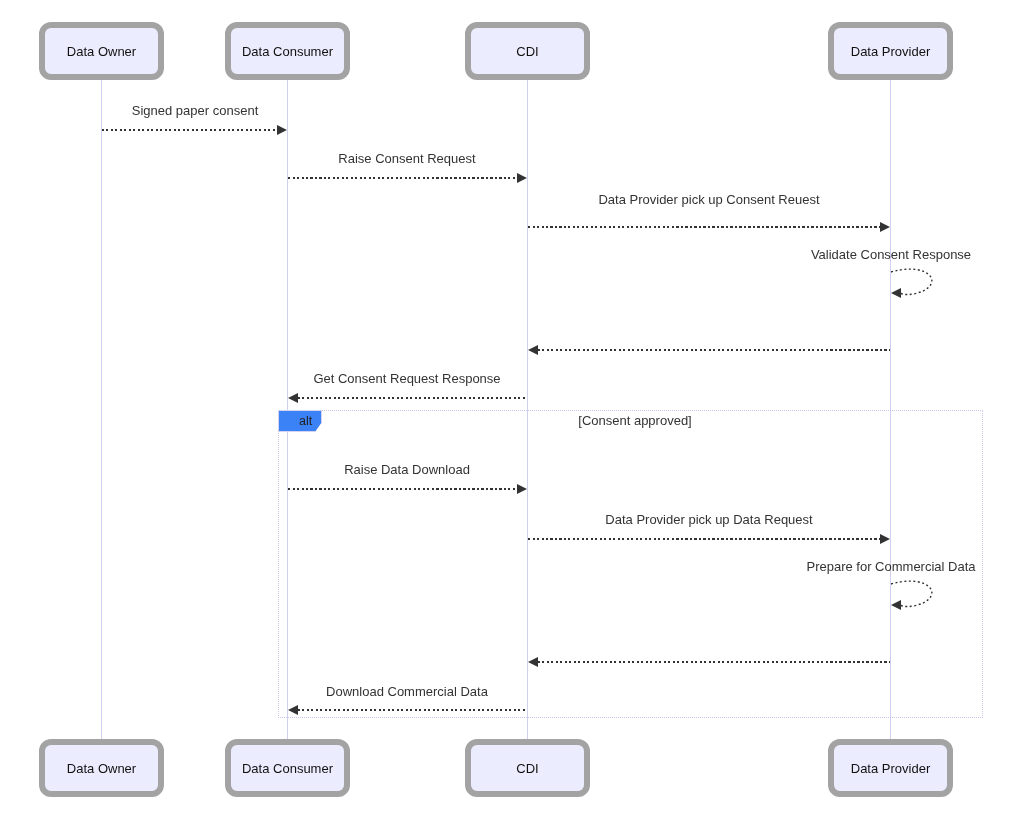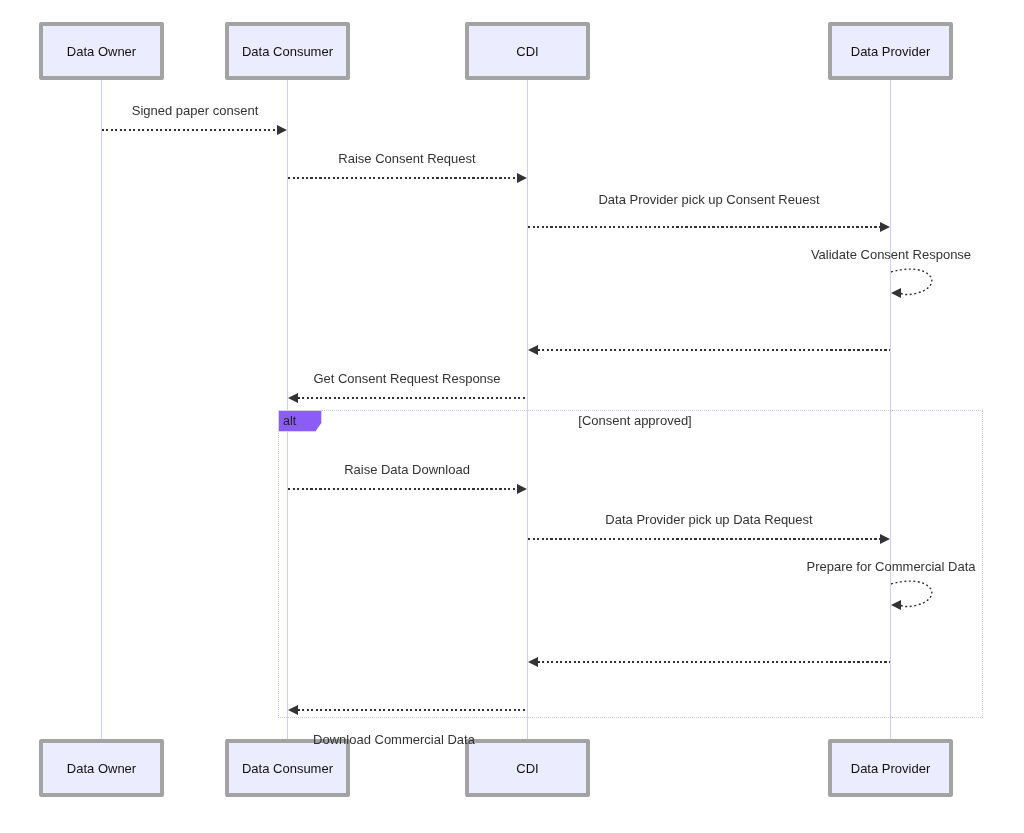--- a/index.html
+++ b/index.html
@@ -1,33 +1,33 @@
 <!DOCTYPE html>
 <html><head>
 <meta charset="utf-8">
 <style>
   html,body{margin:0;padding:0;background:#ffffff;}
   .stage{position:relative;width:1024px;height:833px;background:#ffffff;overflow:hidden;
          font-family:"Liberation Sans",sans-serif;}
   .lifeline{position:absolute;width:1px;background:#cfcff2;}
-  .actor{position:absolute;width:125px;height:58px;background:#ECECFF;border:4px solid #a3a3a3;
-         border-radius:2px;display:flex;align-items:center;justify-content:center;
+  .actor{position:absolute;width:125px;height:58px;background:#ECECFF;border:6px solid #a3a3a3;
+         border-radius:12px;display:flex;align-items:center;justify-content:center;
          font-size:13px;color:#111;box-sizing:border-box;}
   .mlabel{position:absolute;transform:translateX(-50%);white-space:nowrap;
           font-size:13px;color:#333;}
   .mline{position:absolute;height:2px;
          background-image:repeating-linear-gradient(90deg,#333 0,#333 2px,transparent 2px,transparent 4.5px);}
   .ahead-r{position:absolute;width:0;height:0;border-top:5px solid transparent;
            border-bottom:5px solid transparent;border-left:10px solid #333;}
   .ahead-l{position:absolute;width:0;height:0;border-top:5px solid transparent;
            border-bottom:5px solid transparent;border-right:10px solid #333;}
   .loop{position:absolute;}
   .alt-frame{position:absolute;border:1px dotted #c8c8ea;box-sizing:border-box;}
-  .alt-tab{position:absolute;background:#8b5cf6;width:44px;height:22px;display:flex;
-           align-items:center;box-sizing:border-box;padding-left:4px;font-size:12.5px;color:#222;
+  .alt-tab{position:absolute;background:#3b82f6;width:44px;height:22px;display:flex;
+           align-items:center;box-sizing:border-box;padding-left:20px;font-size:12.5px;color:#222;
            clip-path:polygon(0 0,100% 0,100% 55%,84% 100%,0 100%);
            border:1px solid #d4d4f0;}
   .alt-cond{position:absolute;transform:translateX(-50%);font-size:13px;color:#333;white-space:nowrap;}
 </style>
 </head>
 <body>
 
 <div class="stage">
 
   <div class="lifeline" style="left:101px;top:80px;height:659px;"></div>
@@ -102,17 +102,17 @@
 
   <div class="mlabel" style="left:891px;top:559px;text-align:right;">Prepare for Commercial Data</div>
   <svg class="loop" style="left:890px;top:579px;" width="50" height="34" viewBox="0 0 50 34">
     <path d="M 1 5 C 28 -3, 46 7, 41 17 C 37 26, 16 30, 10 26" fill="none" stroke="#333" stroke-width="1.4" stroke-dasharray="2,2.5"></path>
     <polygon points="11,21 11,31 1,26" fill="#333"></polygon>
   </svg>
 
   <div class="ahead-l" style="left:528px;top:657px;"></div>
   <div class="mline" style="left:538px;top:661px;width:352px;"></div>
 
-  <div class="mlabel" style="left:394px;top:684px;margin-top:48px;">Download Commercial Data</div>
+  <div class="mlabel" style="left:407px;top:684px;">Download Commercial Data</div>
   <div class="ahead-l" style="left:288px;top:705px;"></div>
   <div class="mline" style="left:298px;top:709px;width:229px;"></div>
 
 </div>
 
 </body></html>

